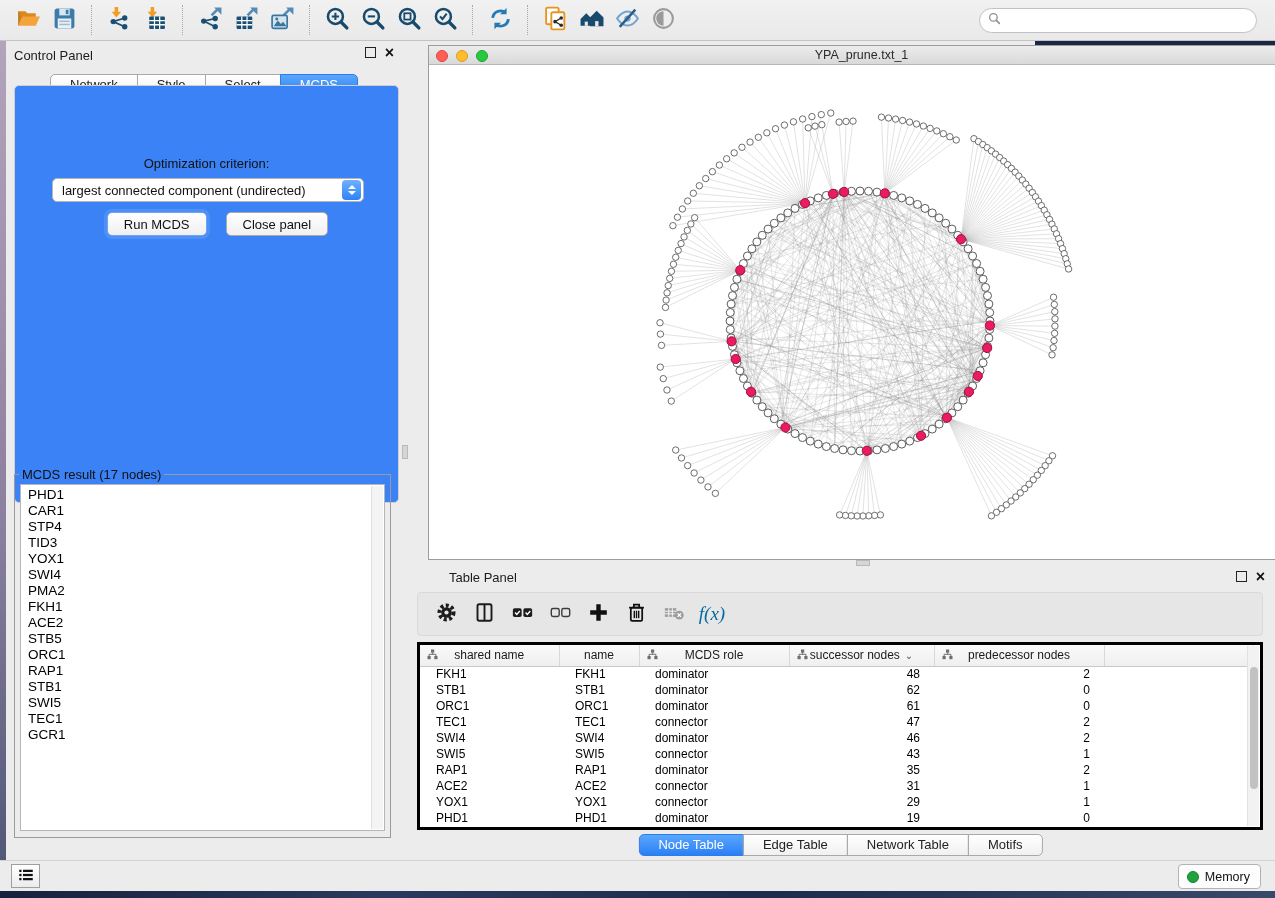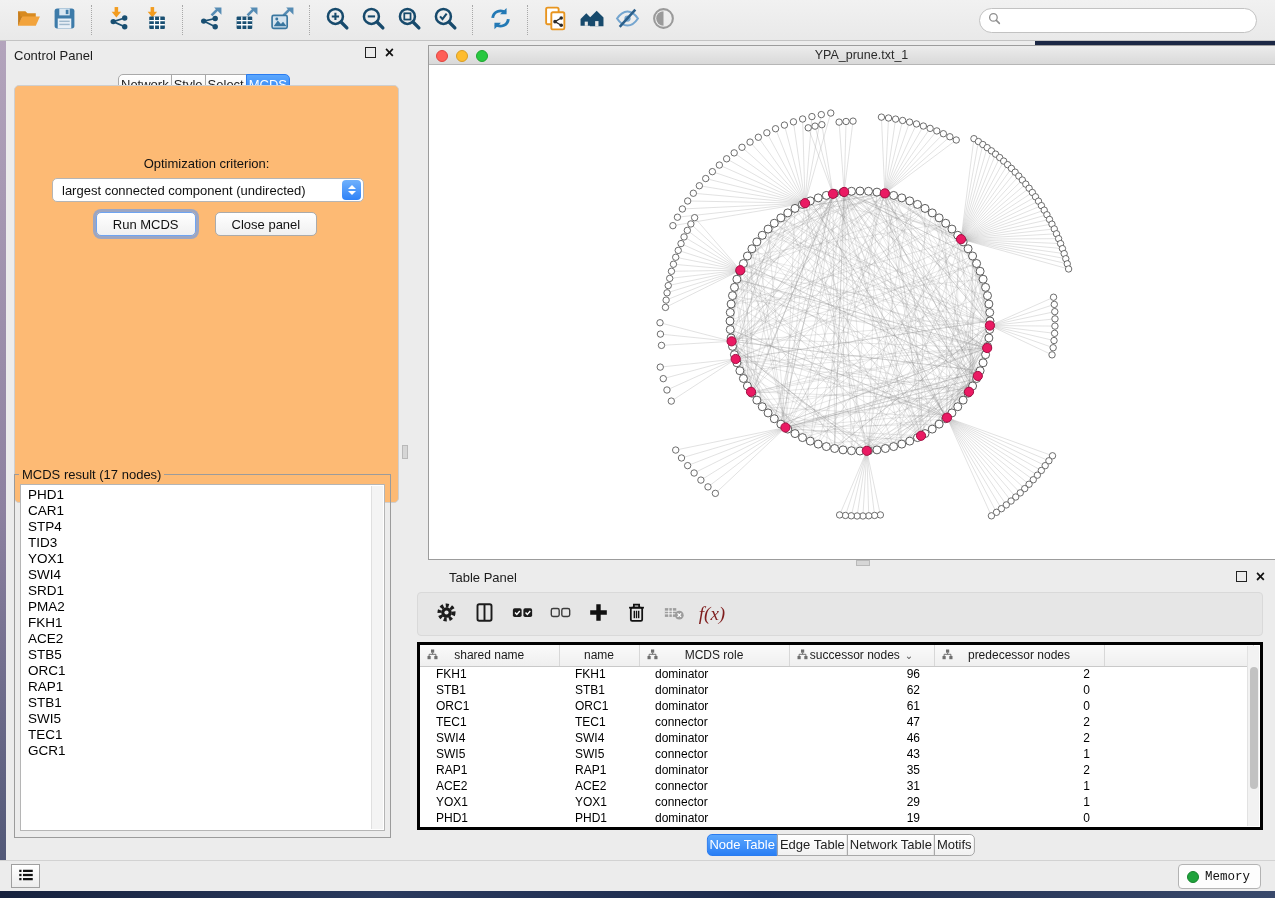--- a/index.html
+++ b/index.html
@@ -32,41 +32,41 @@
   .control-panel { position:absolute; left:6px; top:41px; width:396px; height:819px;
     background:#ececec; }
   .panel-head { position:absolute; left:0; top:0; width:100%; height:26px; }
   .panel-title { position:absolute; left:8px; top:7px; font-size:13px; color:#1c1c1c; }
   .panel-float { position:absolute; top:6px; width:11px; height:11px; border:1.6px solid #222; }
   .panel-close { position:absolute; top:1px; font-size:16px; font-weight:bold; color:#111; line-height:22px; }
   .control-panel .panel-float { right:26px; }
   .control-panel .panel-close { right:8px; }
 
   .seg-tabs { position:absolute; display:flex; }
-  .seg-tab { height:22px; line-height:20px; padding:0 2px; font-size:13px; color:#222;
+  .seg-tab { height:22px; line-height:20px; padding:0 19px; font-size:13px; color:#222;
     background:linear-gradient(#ffffff,#f1f1f1); border:1px solid #a9a9a9; margin-left:-1px; cursor:pointer; }
   .seg-tab:first-child { border-radius:5px 0 0 5px; margin-left:0; }
   .seg-tab:last-child { border-radius:0 5px 5px 0; }
   .seg-tab.active { background:linear-gradient(#5ba7fd,#2a7ff5); border-color:#2a7cf0; color:#fff; }
   .cp-tabs { left:50%; transform:translateX(-50%); top:33px; }
 
   .cp-content { position:absolute; left:8px; top:44px; width:385px; height:418px;
-    background:#fdba74; border:1px solid #cfcfcf; border-radius:5px; }
+    background:#3b82f6; border:1px solid #cfcfcf; border-radius:5px; }
   .opt-label { position:absolute; left:0; width:100%; top:70px; text-align:center; font-size:13px; color:#111; }
   .criterion { position:absolute; left:37px; top:92px; width:312px; height:24px; background:#fff;
     border:1px solid #b5b5b5; border-radius:5px; display:flex; align-items:center; cursor:pointer; }
   .criterion .val { flex:1; font-size:13px; color:#111; padding-left:9px; white-space:nowrap; }
   .stepper { width:19px; height:20px; margin-right:2px; border-radius:4px;
     background:linear-gradient(#70b1fc,#2f82f7); display:flex; flex-direction:column;
     align-items:center; justify-content:center; gap:2px; }
   .stepper .up { width:0; height:0; border-left:4px solid transparent; border-right:4px solid transparent;
     border-bottom:4px solid #fff; }
   .stepper .dn { width:0; height:0; border-left:4px solid transparent; border-right:4px solid transparent;
     border-top:4px solid #fff; }
-  .btn-row { position:absolute; left:0; top:126px; width:100%; display:flex; justify-content:center; gap:19px; }
+  .btn-row { position:absolute; left:11px; top:126px; width:100%; display:flex; justify-content:center; gap:19px; }
   .mac-btn { height:24px; padding:0 16px; font:13px "Liberation Sans",sans-serif; color:#111;
     background:linear-gradient(#ffffff,#f0f0f0); border:1px solid #ababab; border-radius:5px; cursor:pointer; }
   .mac-btn.focus { box-shadow:0 0 0 3px rgba(92,154,249,.6); border-color:#6ea4f2; }
 
   fieldset.mcds { position:absolute; left:8px; top:426px; width:377px; height:371px;
     border:1px solid #9b9b9b; background:transparent; }
   fieldset.mcds legend { font-size:13px; color:#111; margin-left:4px; padding:0 3px; }
   .mcds-listbox { position:absolute; left:5px; top:2px; right:5px; bottom:6px; background:#fff;
     border:1px solid #b5b5b5; overflow:hidden; }
   .mcds-list { position:absolute; left:0; top:2px; right:14px; bottom:0; padding-left:7px; }
@@ -99,21 +99,21 @@
   .table-panel { position:absolute; left:406px; top:566px; width:869px; height:294px; background:#ececec; }
   .table-panel .panel-title { left:13px; top:4px;margin-left:30px; }
   .table-panel .panel-float { right:28px; top:5px; }
   .table-panel .panel-close { right:10px; top:0; }
   .tp-toolbar { position:absolute; left:11px; top:26px; width:846px; height:44px;
     background:#e6e6e6; border:1px solid #d9d9d9; border-radius:4px;
     display:flex; align-items:center; padding-left:12px; gap:6px; }
   .tp-btn { width:32px; height:32px; display:flex; align-items:center; justify-content:center;
     border:none; background:transparent; cursor:pointer; }
   .tp-btn svg { width:21px; height:21px; }
-  .fx-label { font-family:"Liberation Serif",serif; font-style:italic; font-size:19px; color:#7f1d1d; }
+  .fx-label { font-family:"Liberation Serif",serif; font-style:italic; font-size:19px; color:#0369a1; }
 
   .tablebox { position:absolute; left:11px; top:76px; width:846px; height:188px;
     background:#fff; border:3px solid #000000; overflow:hidden; }
   table.node-table { border-collapse:collapse; table-layout:fixed; width:833px; }
   .node-table th { height:21px; background:linear-gradient(#fafafa,#efefef);
     border-right:1px solid #d8d8d8; border-bottom:1px solid #c9c9c9;
     font-size:12px; font-weight:normal; color:#1a1a1a; position:relative; text-align:center; }
   .node-table th .hicon { position:absolute; left:7px; top:4px; }
   .node-table th .sort { font-size:10px; color:#555; margin-left:5px; }
   .node-table td { height:16px; font-size:12px; color:#000; padding:0;
@@ -127,21 +127,21 @@
   .tp-tabs { left:50%; transform:translateX(-50%); top:268px; }
 
   
   .status-bar { position:absolute; left:0; top:860px; width:1275px; height:31px;
     background:#ececec; border-top:1px solid #d2d2d2; }
   .list-btn { position:absolute; left:11px; top:3px; width:29px; height:24px;
     background:linear-gradient(#ffffff,#ececec); border:1px solid #9f9f9f; cursor:pointer;
     display:flex; align-items:center; justify-content:center; }
   .memory-btn { position:absolute; right:14px; top:3px; height:25px; padding:0 10px 0 8px;
     background:#fdfdfd; border:1px solid #b3b3b3; border-radius:4px; display:flex;
-    align-items:center; gap:6px; font-size:12.5px; color:#111; cursor:pointer;font-family:Liberation Mono, monospace; }
+    align-items:center; gap:6px; font-size:12.5px; color:#111; cursor:pointer; }
   .memory-dot { width:12px; height:12px; border-radius:50%; background:#1fa33c; border:1px solid #15832d; }
 </style>
 </head>
 <body>
 
 <div class="screen">
 
   <div class="toolbar">
     <button class="tb-btn">
         <span><svg viewBox="0 0 24 24">
@@ -321,21 +321,20 @@
     <fieldset class="mcds">
       <legend>MCDS result (17 nodes)</legend>
       <div class="mcds-listbox">
         <div class="mcds-list" id="mcds-list">
             <div>PHD1</div>
             <div>CAR1</div>
             <div>STP4</div>
             <div>TID3</div>
             <div>YOX1</div>
             <div>SWI4</div>
-            <div>SRD1</div>
             <div>PMA2</div>
             <div>FKH1</div>
             <div>ACE2</div>
             <div>STB5</div>
             <div>ORC1</div>
             <div>RAP1</div>
             <div>STB1</div>
             <div>SWI5</div>
             <div>TEC1</div>
             <div>GCR1</div>
@@ -1190,21 +1189,21 @@
                   <path d="M5.6 3.7v1.6M2.1 7V5.3h6.8V7" stroke="#6f6f6f" fill="none"></path>
                 </svg><span>predecessor nodes</span></th>
               <th></th>
             </tr>
           </thead>
           <tbody>
             <tr>
               <td class="txt">FKH1</td>
               <td class="txt">FKH1</td>
               <td class="txt">dominator</td>
-              <td class="num">96</td>
+              <td class="num">48</td>
               <td class="num">2</td>
               <td></td>
             </tr>
             <tr>
               <td class="txt">STB1</td>
               <td class="txt">STB1</td>
               <td class="txt">dominator</td>
               <td class="num">62</td>
               <td class="num">0</td>
               <td></td>

